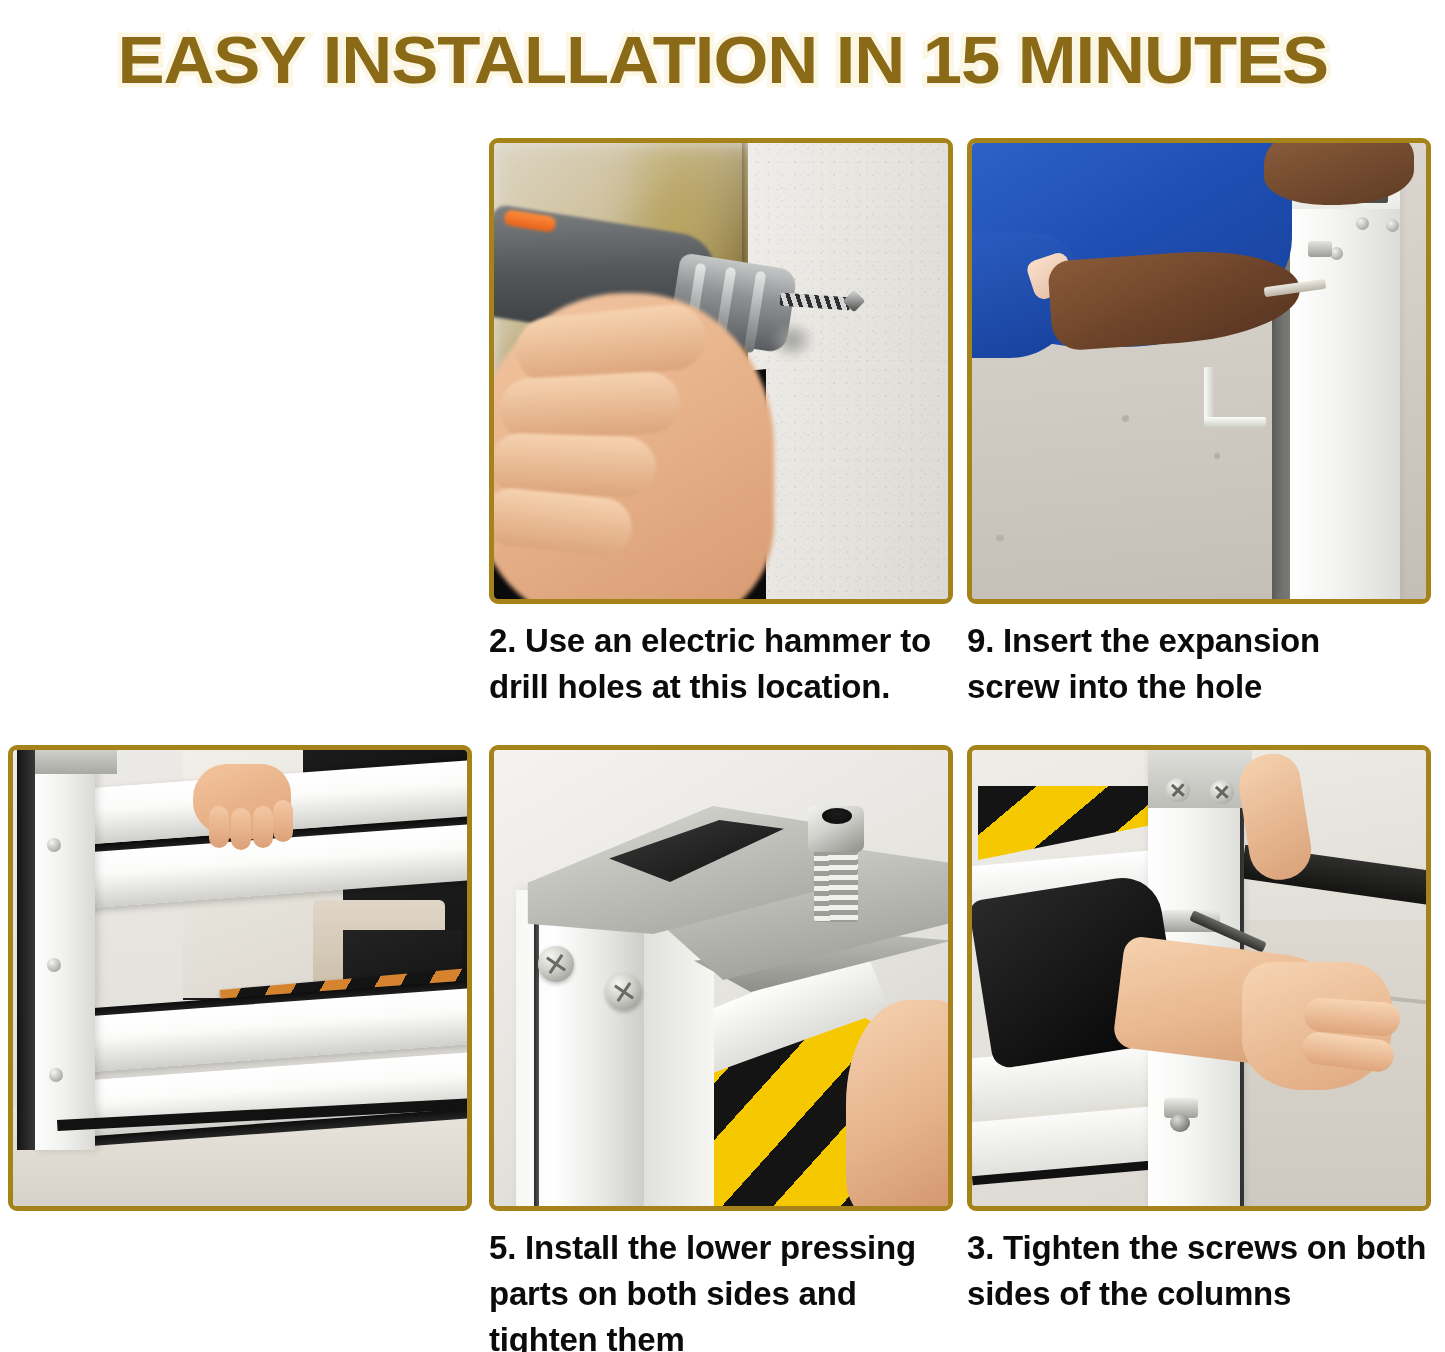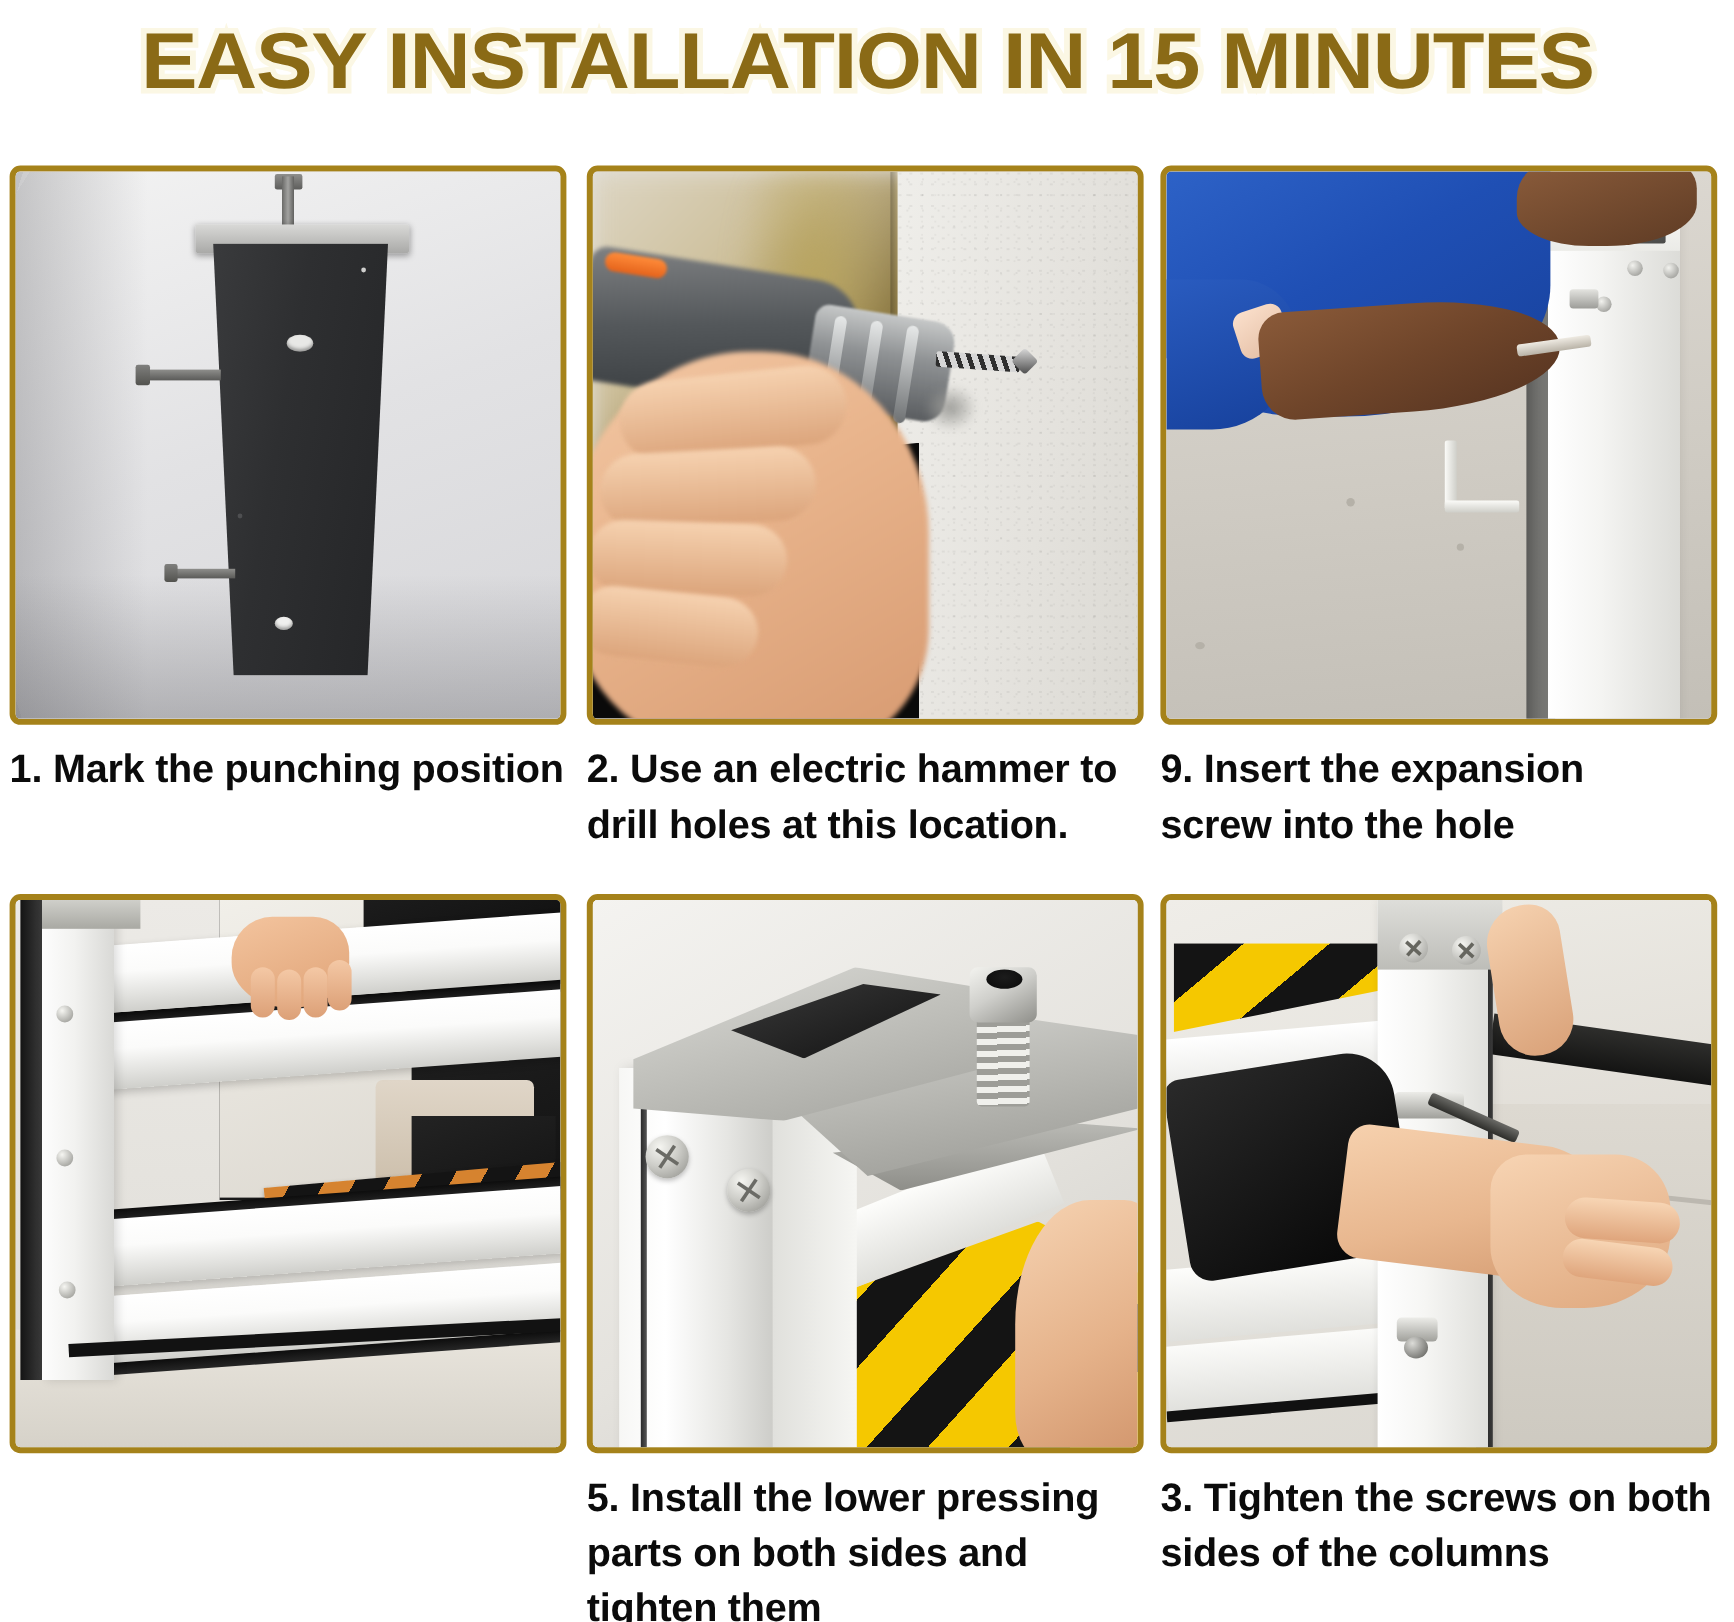--- a/index.html
+++ b/index.html
@@ -14,25 +14,25 @@
   #root {
     position: relative;
     width: 1445px;
     height: 1352px;
     background: #ffffff;
   }
 
   
   .title-bar {
     position: absolute;
-    left: 0; top: 14px;
+    left: 0; top: 4px;
     width: 1445px;
     height: 92px;
     display: flex;
-    align-items: flex-start;
+    align-items: flex-end;
     justify-content: center;
   }
   .title-text {
     font-family: "Liberation Sans Narrow", "Liberation Sans", sans-serif;
     font-weight: bold;
     font-size: 66px;
     line-height: 72px;
     letter-spacing: -1px;
     transform: scaleX(1.07);
     color: #8a6a16;
@@ -493,42 +493,20 @@
 <body>
 
 <div id="root">
 
   <div class="title-bar">
     <div class="title-text">EASY INSTALLATION IN 15 MINUTES</div>
   </div>
 
   <div class="grid">
 
-    <div class="cell r0 c0">
-      <div class="photo-frame">
-        <div class="photo p1">
-          <div class="cloth"></div>
-          <div class="shadow-l"></div>
-          <div class="shadow-b"></div>
-          <div class="stud-head"></div>
-          <div class="stud"></div>
-          <div class="cap"></div>
-          <div class="plate"></div>
-          <div class="pin1"></div>
-          <div class="pin1b"></div>
-          <div class="pin2"></div>
-          <div class="pin2b"></div>
-          <div class="hole1"></div>
-          <div class="hole2"></div>
-          <div class="speck1"></div>
-          <div class="speck2"></div>
-        </div>
-      </div>
-      <div class="caption">1. Mark the punching position</div>
-    </div>
 
     <div class="cell r0 c1">
       <div class="photo-frame">
         <div class="photo p2">
           <div class="bg-top"></div>
           <div class="bg-blur2"></div>
           <div class="wall"></div>
           <div class="wall-edge"></div>
           <div class="dark"></div>
           <div class="drill-body"></div>

